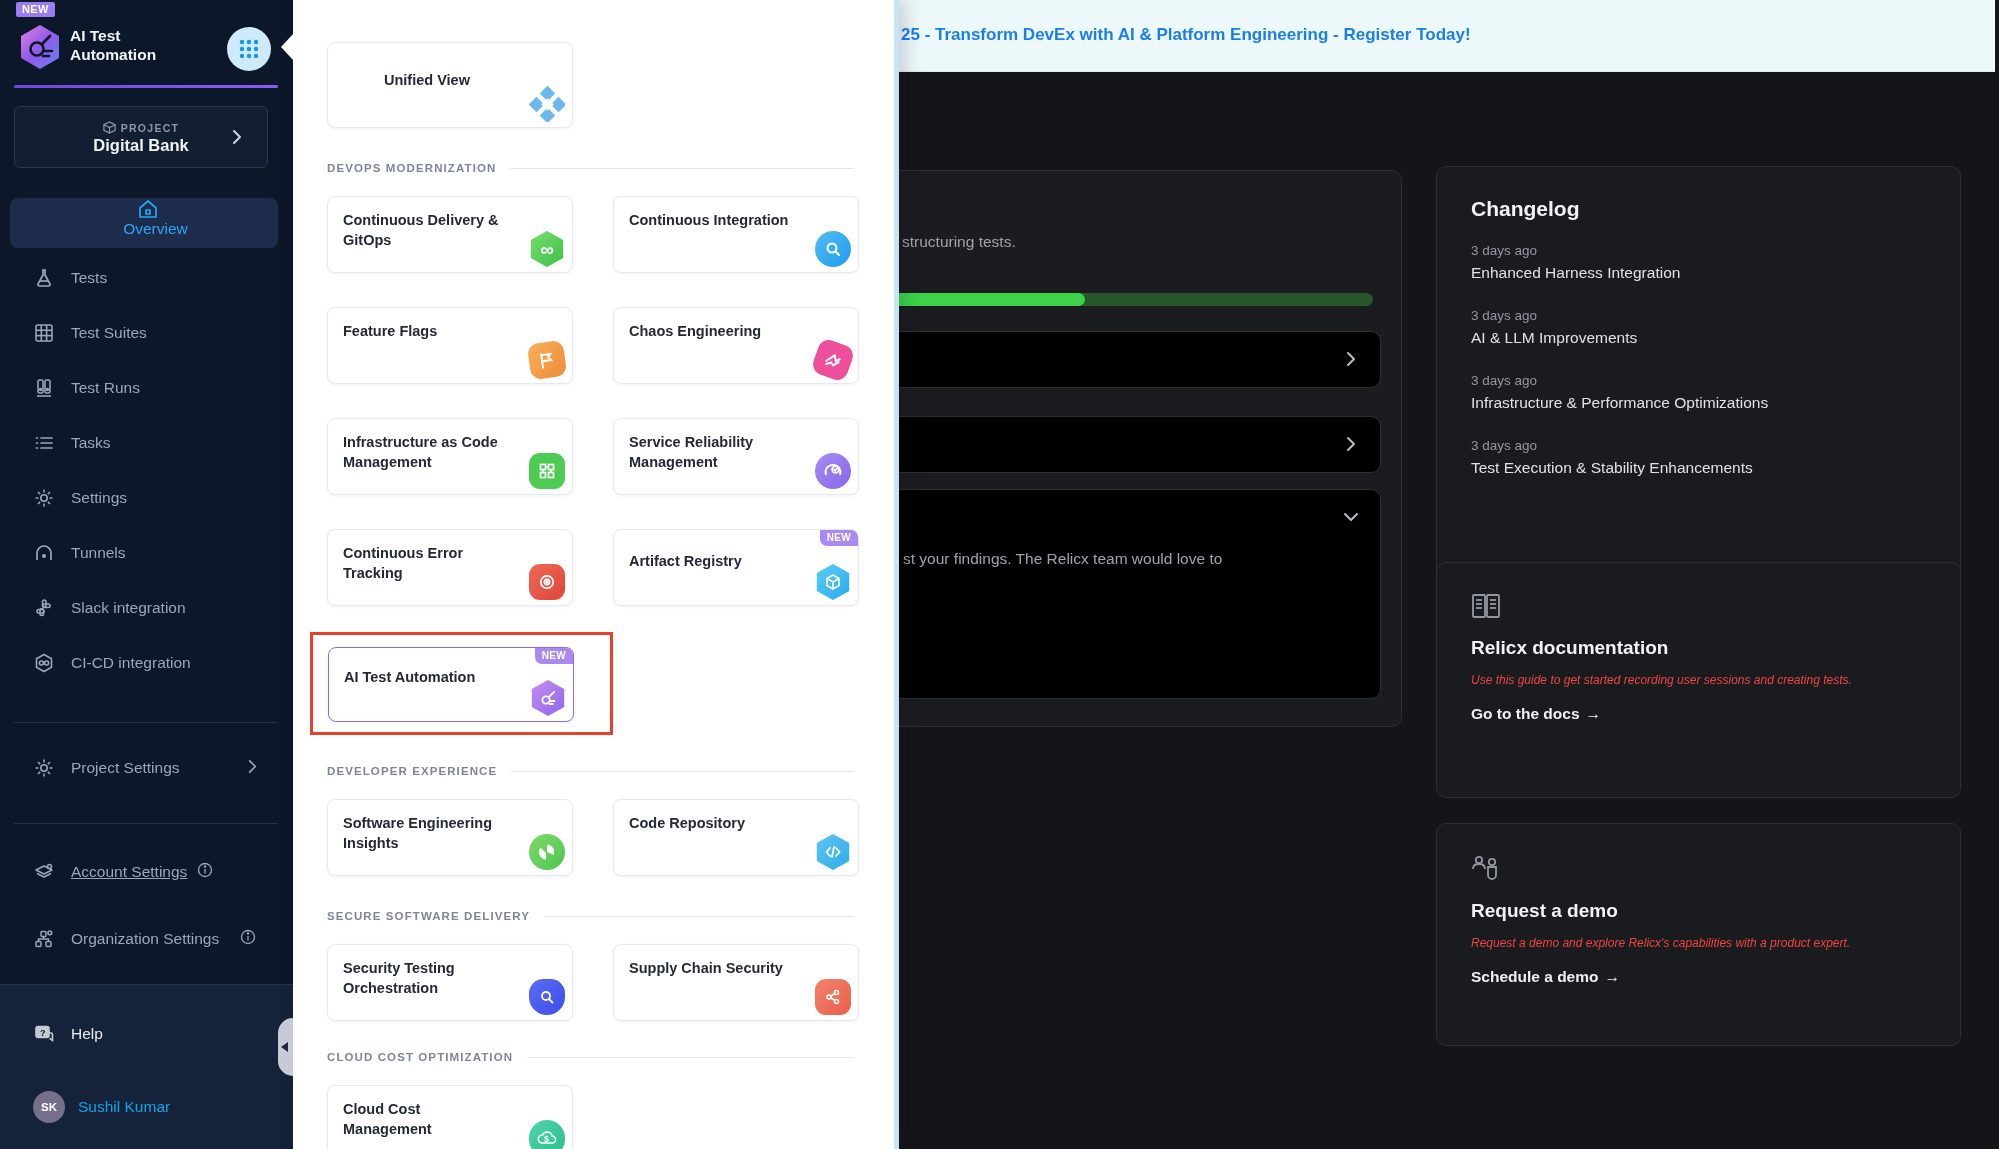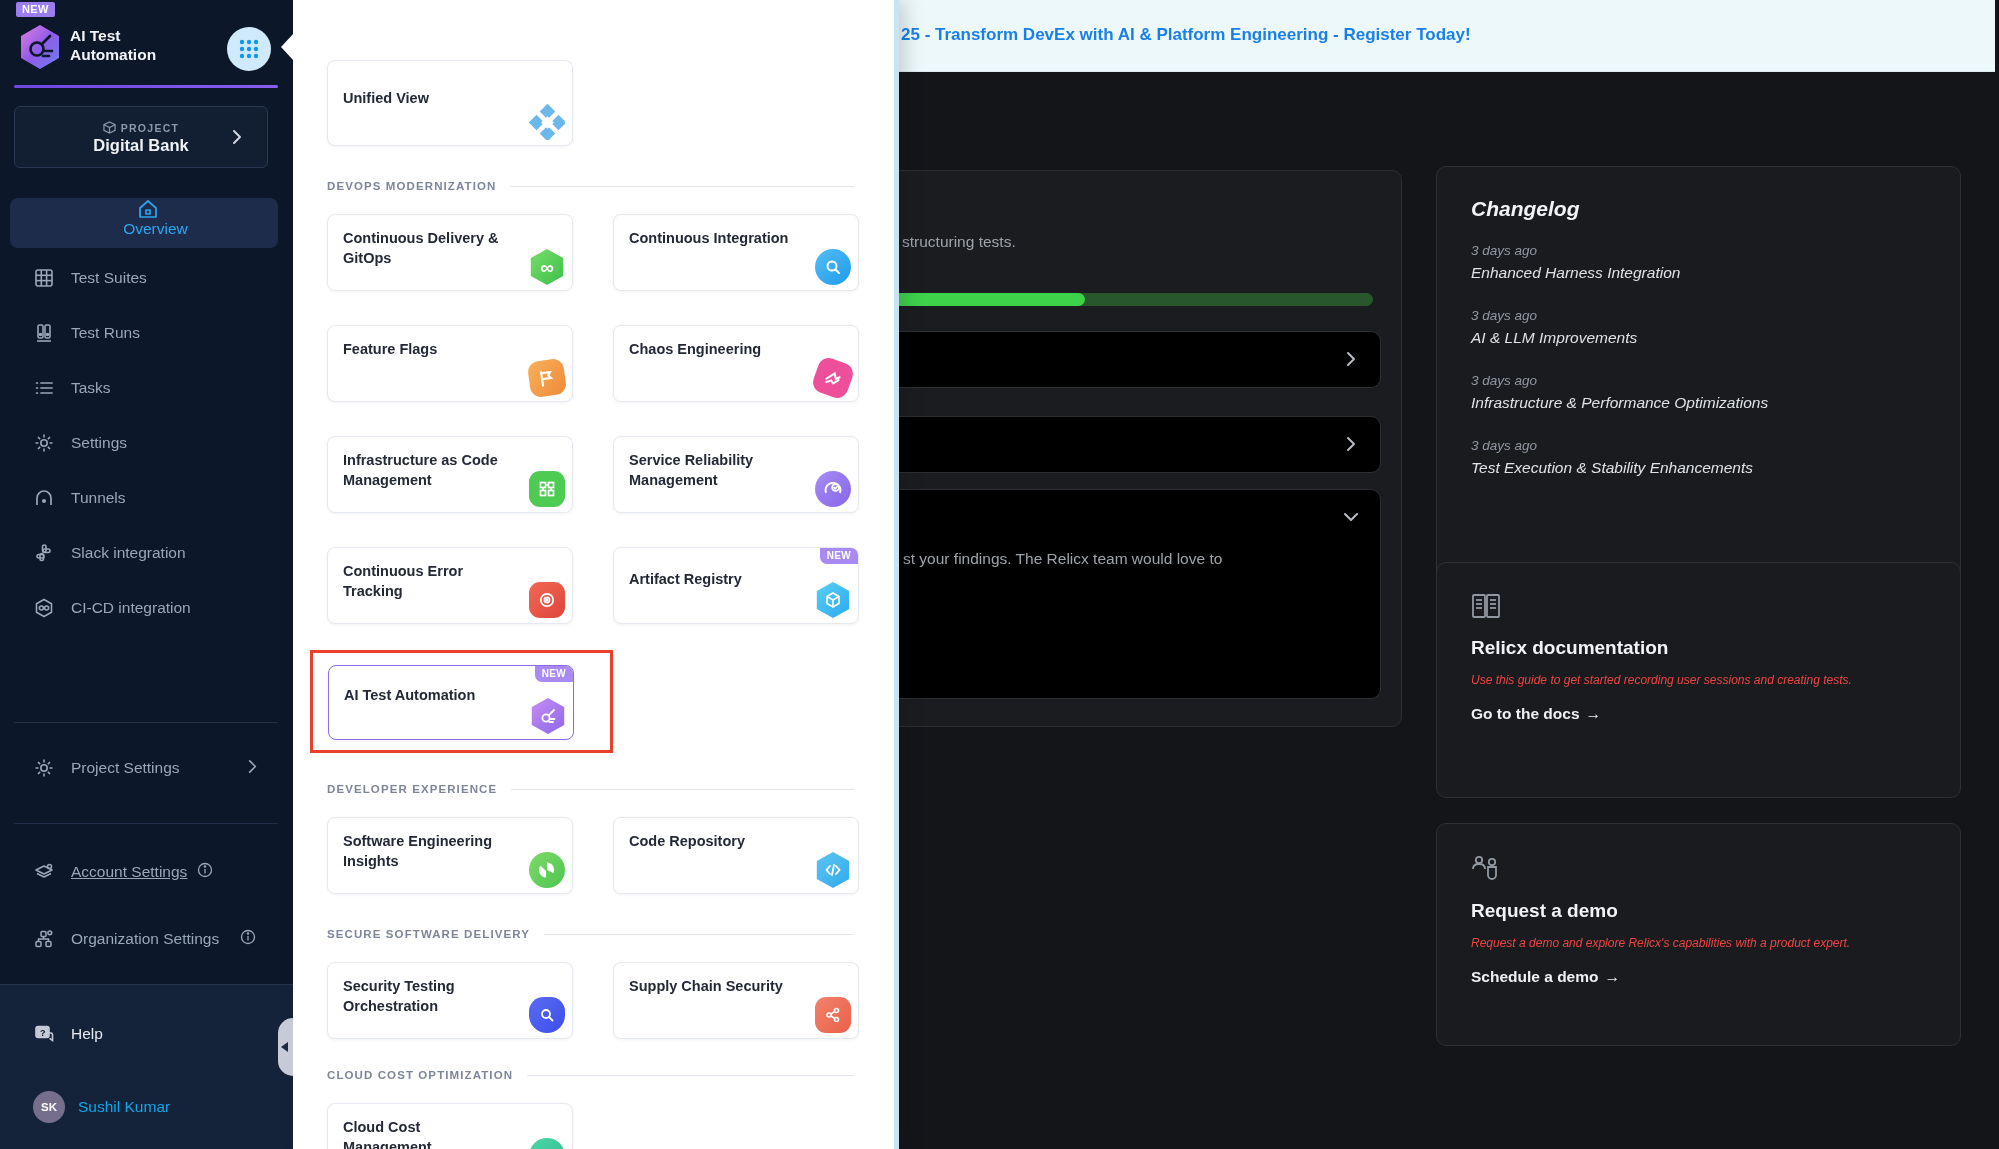--- a/index.html
+++ b/index.html
@@ -36,21 +36,21 @@
   .collapse-handle .tri { position:absolute; left:3px; top:24px; width:0; height:0; border-top:5px solid transparent; border-bottom:5px solid transparent; border-right:7px solid #1c2740; }
 
   
   .flyout { position:absolute; left:293px; top:0; width:606px; height:1149px; background:#fff; z-index:6; border-right:5px solid #c7e4f0; box-shadow:6px 0 18px rgba(10,20,40,.18); padding:0 40px 30px 34px; }
   .flyout-notch { position:absolute; left:-12px; top:33px; width:0; height:0; border-top:14px solid transparent; border-bottom:14px solid transparent; border-right:13px solid #fff; }
   .mod-card { position:relative; width:246px; height:77px; background:#fff; border:1px solid #e7e9f0; border-radius:8px; box-shadow:0 1px 3px rgba(20,30,60,.06); padding:13px 15px; cursor:pointer; }
   .mod-card .mlabel { font-size:14.5px; font-weight:600; color:#242936; line-height:1.4; max-width:168px; }
   .mod-icon { position:absolute; right:7px; bottom:5px; width:36px; height:36px; border-radius:11px; display:flex; align-items:center; justify-content:center; color:#fff; font-weight:bold; }
   .mod-icon.hexa { clip-path:polygon(50% 0,95% 25%,95% 75%,50% 100%,5% 75%,5% 25%); border-radius:0; }
   .mod-badge { position:absolute; top:0; right:0; background:#a98af2; color:#fff; font-size:10px; font-weight:bold; padding:2px 7px 3px; border-radius:0 7px 0 7px; letter-spacing:.3px; }
-  .unified { margin-top:60px; height:86px; }
+  .unified { margin-top:42px; height:86px;text-align:center; }
   .unified .mlabel { position:relative; top:14px; }
   .sect-head { display:flex; align-items:center; margin-top:34px; }
   .sect-head .stitle { font-size:11.5px; font-weight:600; letter-spacing:1.1px; color:#7d8599; white-space:nowrap; }
   .sect-head .sline { flex:1; height:1px; background:#e3e6ee; margin-left:14px; }
   .mod-grid { display:grid; grid-template-columns:246px 246px; column-gap:40px; row-gap:34px; margin-top:22px; }
   .ai-wrap { margin-top:26px; margin-left:-17px; width:303px; border:3px solid #e8402a; padding:12px 39px 10px 15px; }
   .ai-card { border:1.5px solid #8b6be8; height:75px; }
   .glyph { font-size:19px; line-height:1; }
 
   
@@ -109,21 +109,21 @@
       <div class="acc-row open" style="top:318px;">
         <span class="chev">
           <svg width="18" height="18" viewBox="0 0 18 18">
               <polyline points="3,6 9,12 15,6" fill="none" stroke="#b7bcc3" stroke-width="2" stroke-linecap="round" stroke-linejoin="round"></polyline>
             </svg>
         </span>
         <div class="feedback-frag">st your findings. The Relicx team would love to</div>
       </div>
     </div>
 
-    <div class="side-card" style="top:166px; height:477px;font-style:italic;">
+    <div class="side-card" style="top:166px; height:477px;">
       <div class="cl-title">Changelog</div>
       <div class="cl-entry">
         <div class="cl-time">3 days ago</div>
         <div class="cl-text">Enhanced Harness Integration</div>
       </div>
       <div class="cl-entry">
         <div class="cl-time">3 days ago</div>
         <div class="cl-text">AI &amp; LLM Improvements</div>
       </div>
       <div class="cl-entry">
@@ -233,20 +233,29 @@
         <span class="nico"><svg width="22" height="22" viewBox="0 0 22 22">
               <g fill="none" stroke="#2da5f2" stroke-width="1.7" stroke-linejoin="round">
                 <path d="M3 10 L11 3 L19 10 V19 H3 Z"></path>
                 <rect x="9" y="12" width="4" height="4"></rect>
               </g>
             </svg></span>
         <span>Overview</span>
       </div>
       <div class="nav-item">
         <span class="nico"><svg width="22" height="22" viewBox="0 0 22 22">
+              <g fill="none" stroke="#9aa6ba" stroke-width="1.7" stroke-linejoin="round">
+                <path d="M9 3 h4 M10 3 v5 L5 17 a1.5 1.5 0 0 0 1.4 2 h9.2 a1.5 1.5 0 0 0 1.4-2 L12 8 V3"></path>
+                <line x1="7" y1="14" x2="15" y2="14"></line>
+              </g>
+            </svg></span>
+        <span>Tests</span>
+      </div>
+      <div class="nav-item">
+        <span class="nico"><svg width="22" height="22" viewBox="0 0 22 22">
               <g fill="none" stroke="#9aa6ba" stroke-width="1.6">
                 <rect x="3" y="3" width="16" height="16" rx="2"></rect>
                 <line x1="3" y1="8.3" x2="19" y2="8.3"></line>
                 <line x1="3" y1="13.6" x2="19" y2="13.6"></line>
                 <line x1="8.3" y1="3" x2="8.3" y2="19"></line>
                 <line x1="13.6" y1="3" x2="13.6" y2="19"></line>
               </g>
             </svg></span>
         <span>Test Suites</span>
       </div>

